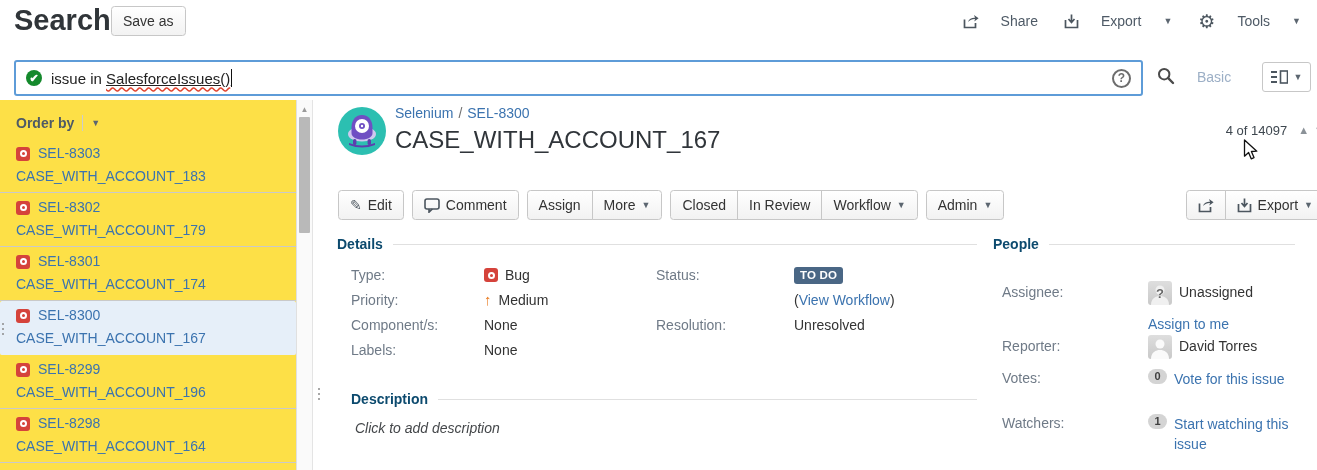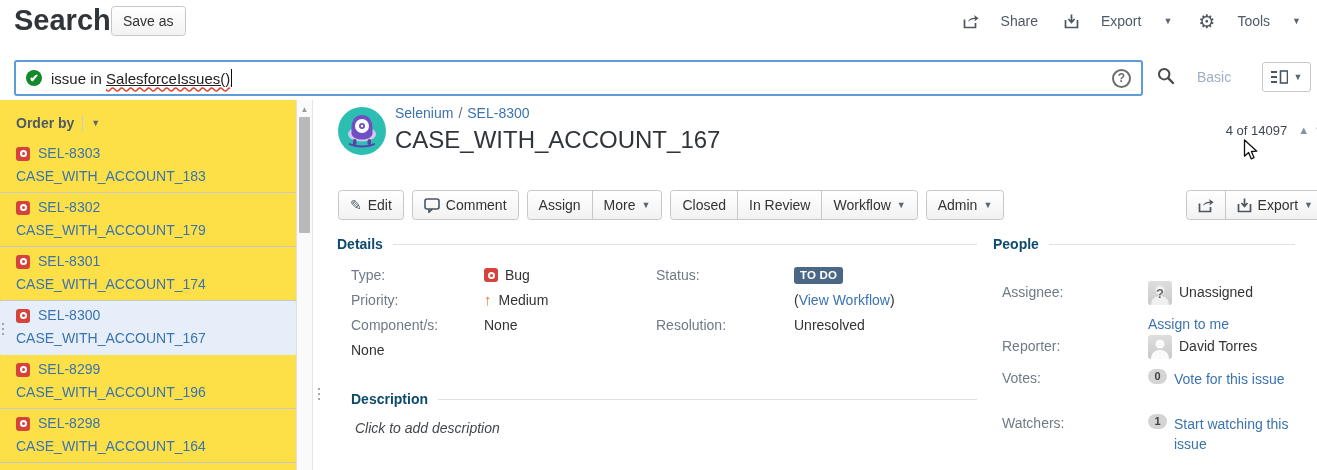--- a/index.html
+++ b/index.html
@@ -365,20 +365,21 @@
             <span class="fvalue">
                 <span class="prio-arrow">↑</span>
                 <span>Medium</span>
               </span>
           </div>
           <div class="frow">
             <span class="flabel">Component/s:</span>
             <span class="fvalue">None</span>
           </div>
           <div class="frow">
+            <span class="flabel">Labels:</span>
             <span class="fvalue">None</span>
           </div>
         </div>
         <div class="details-right">
           <div class="frow">
             <span class="flabel">Status:</span>
             <span class="fvalue">
                 <span class="status-badge">TO DO</span>
               </span>
           </div>

